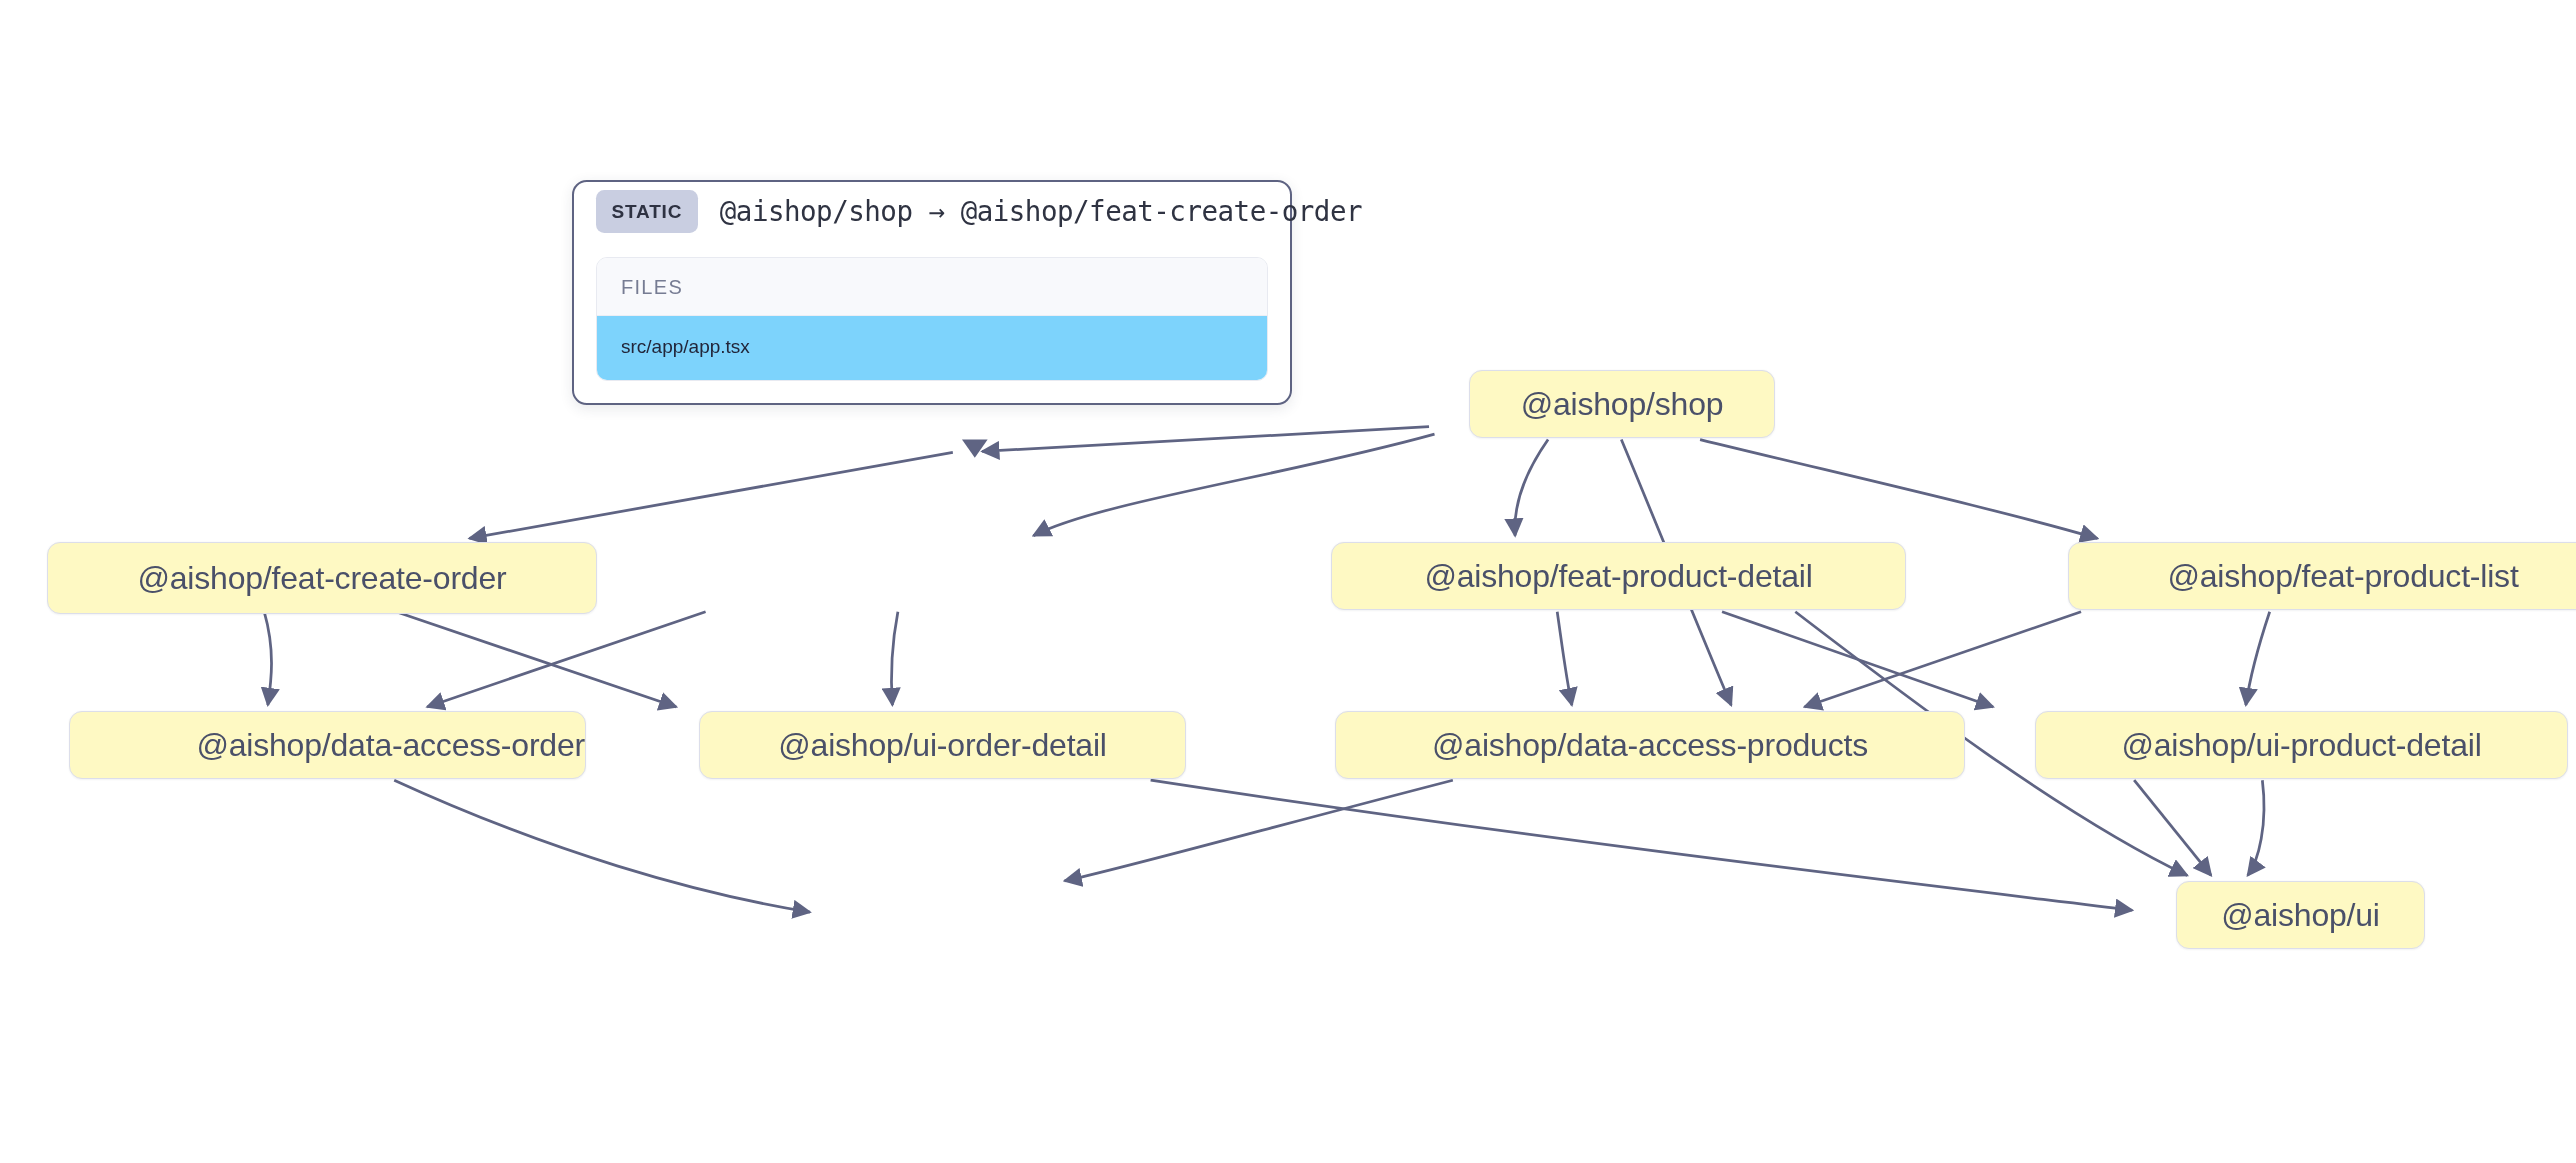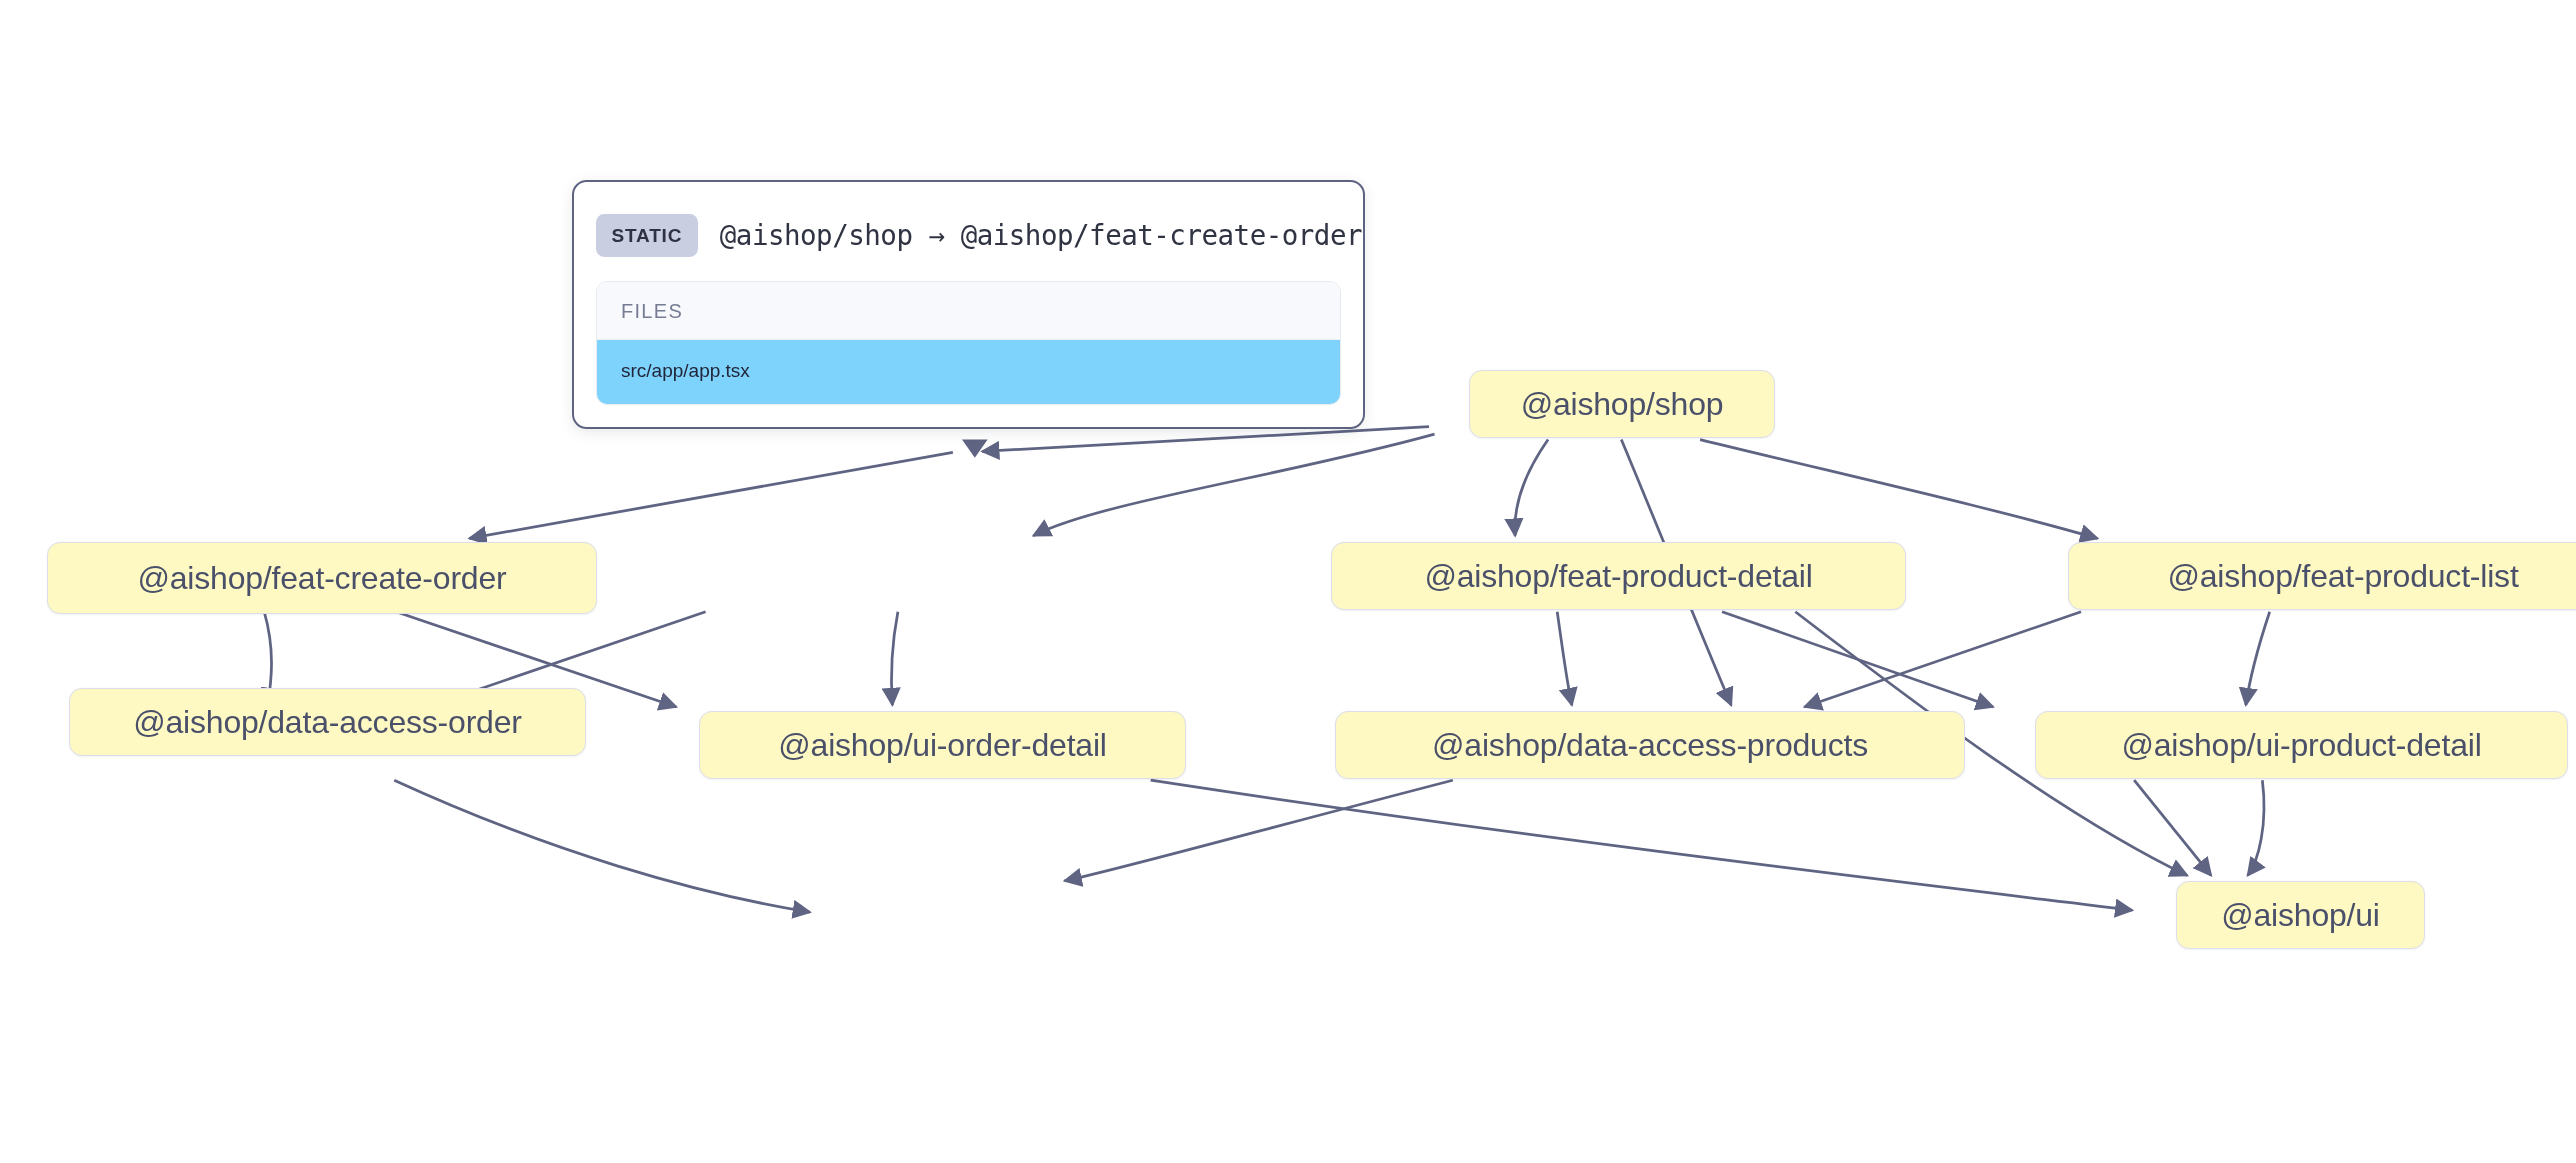--- a/index.html
+++ b/index.html
@@ -50,26 +50,26 @@
     white-space: nowrap;
     box-shadow: 0 0.9px 1.8px rgba(40, 45, 70, 0.06);
     margin-left: 36px;
   }
 
   
   #edge-tooltip {
     position: absolute;
     left: 572px;
     top: 180px;
-    width: 793px;
+    width: 720px;
     box-sizing: border-box;
     background: #ffffff;
     border: 2.7px solid #5e6382;
     border-radius: 14.7px;
-    padding: 28px 22px 22px 22px;
+    padding: 4px 22px 22px 22px;
     box-shadow: 0 3.7px 13px rgba(40, 45, 70, 0.10);
     z-index: 5;
   }
   .tooltip-header {
     display: flex;
     align-items: center;
     gap: 22px;
     padding: 3.7px 0 9.2px 0;
   }
   .badge {
@@ -181,21 +181,21 @@
 
 
   <div class="node" style="left:1295px; top:542px; width:575px; height:68px;">
     <span>@aishop/feat-product-detail</span>
   </div>
 
   <div class="node" style="left:2032px; top:542px; width:550px; height:68px;">
     <span>@aishop/feat-product-list</span>
   </div>
 
-  <div class="node" style="left:33px; top:688px; width:517px; height:68px;">
+  <div class="node" style="left:33px; top:711px; width:517px; height:68px;justify-content:flex-end;">
     <span>@aishop/data-access-order</span>
   </div>
 
   <div class="node" style="left:663px; top:711px; width:487px; height:68px;">
     <span>@aishop/ui-order-detail</span>
   </div>
 
   <div class="node" style="left:1299px; top:711px; width:630px; height:68px;">
     <span>@aishop/data-access-products</span>
   </div>

